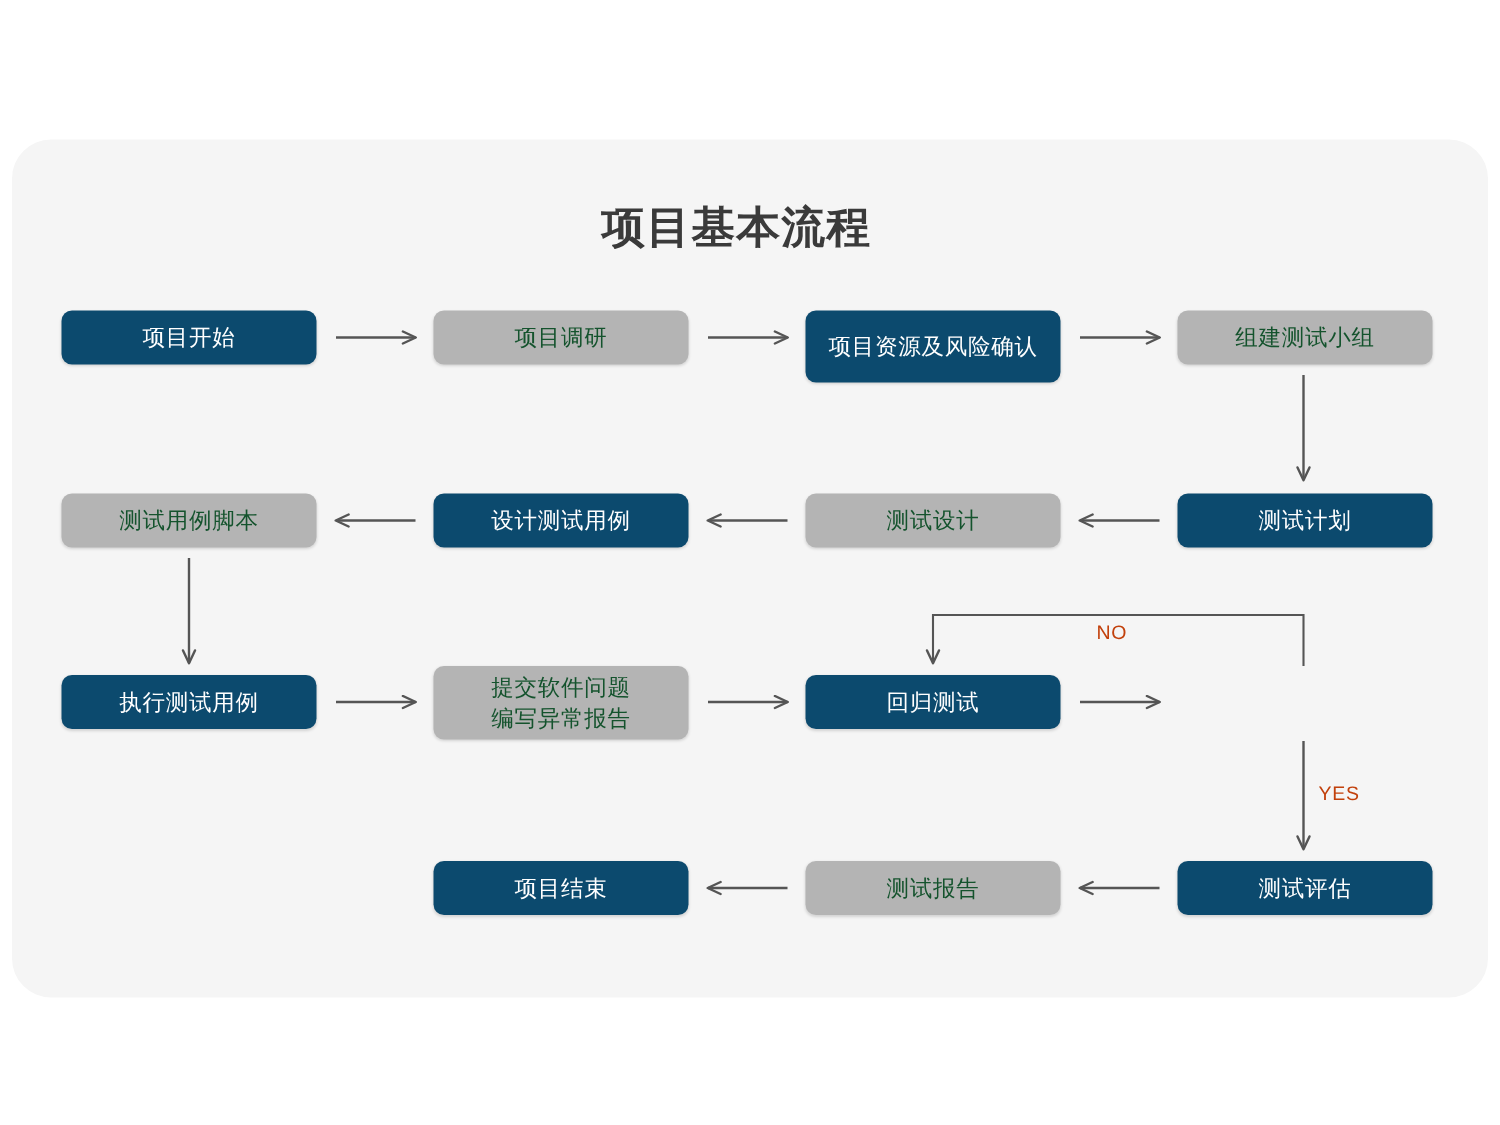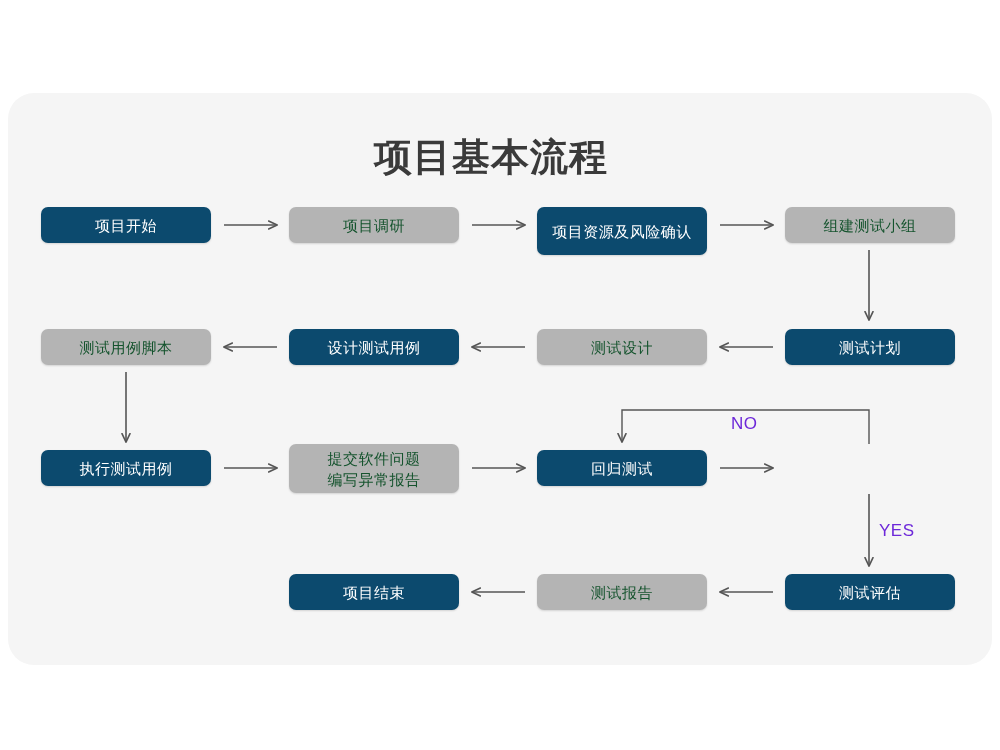--- a/index.html
+++ b/index.html
@@ -27,21 +27,21 @@
     height: 572px;
     background: #f5f5f5;
     border-radius: 26px;
   }
   .chart-title {
     position: absolute;
     left: 0;
     top: 132px;
     width: 982px;
     text-align: center;
-    font-size: 38px;
+    font-size: 29px;
     font-weight: 700;
     color: #3a3a3a;
     letter-spacing: 1px;
     white-space: nowrap;
   }
   .node {
     position: absolute;
     box-sizing: border-box;
     border-radius: 7px;
     display: flex;
@@ -70,22 +70,22 @@
     position: absolute;
     left: 0;
     top: 0;
     width: 1000px;
     height: 750px;
     overflow: visible;
     pointer-events: none;
   }
   .edge-label {
     position: absolute;
-    font-size: 17px;
-    color: #6d28d9;
+    font-size: 13px;
+    color: #c2410c;
     letter-spacing: 0.5px;
     user-select: none;
   }
 </style>
 </head>
 <body>
 
 <div id="stage">
 
   <div class="panel"></div>

